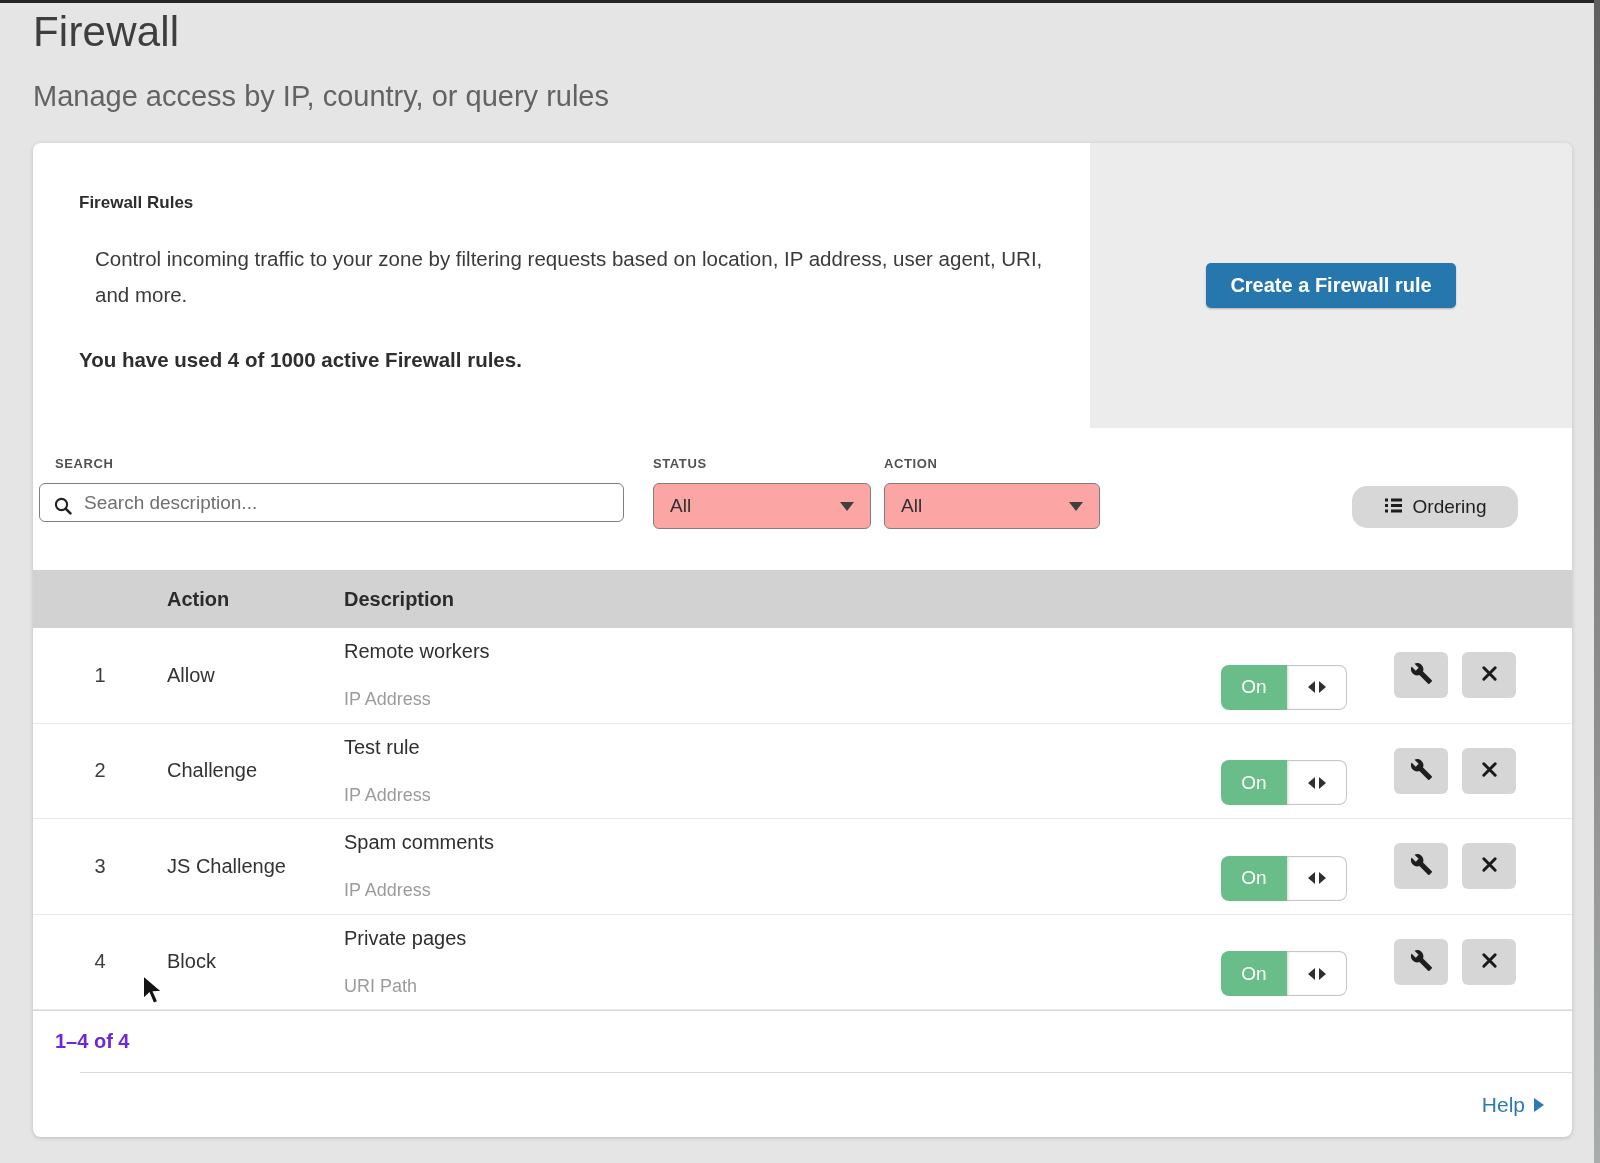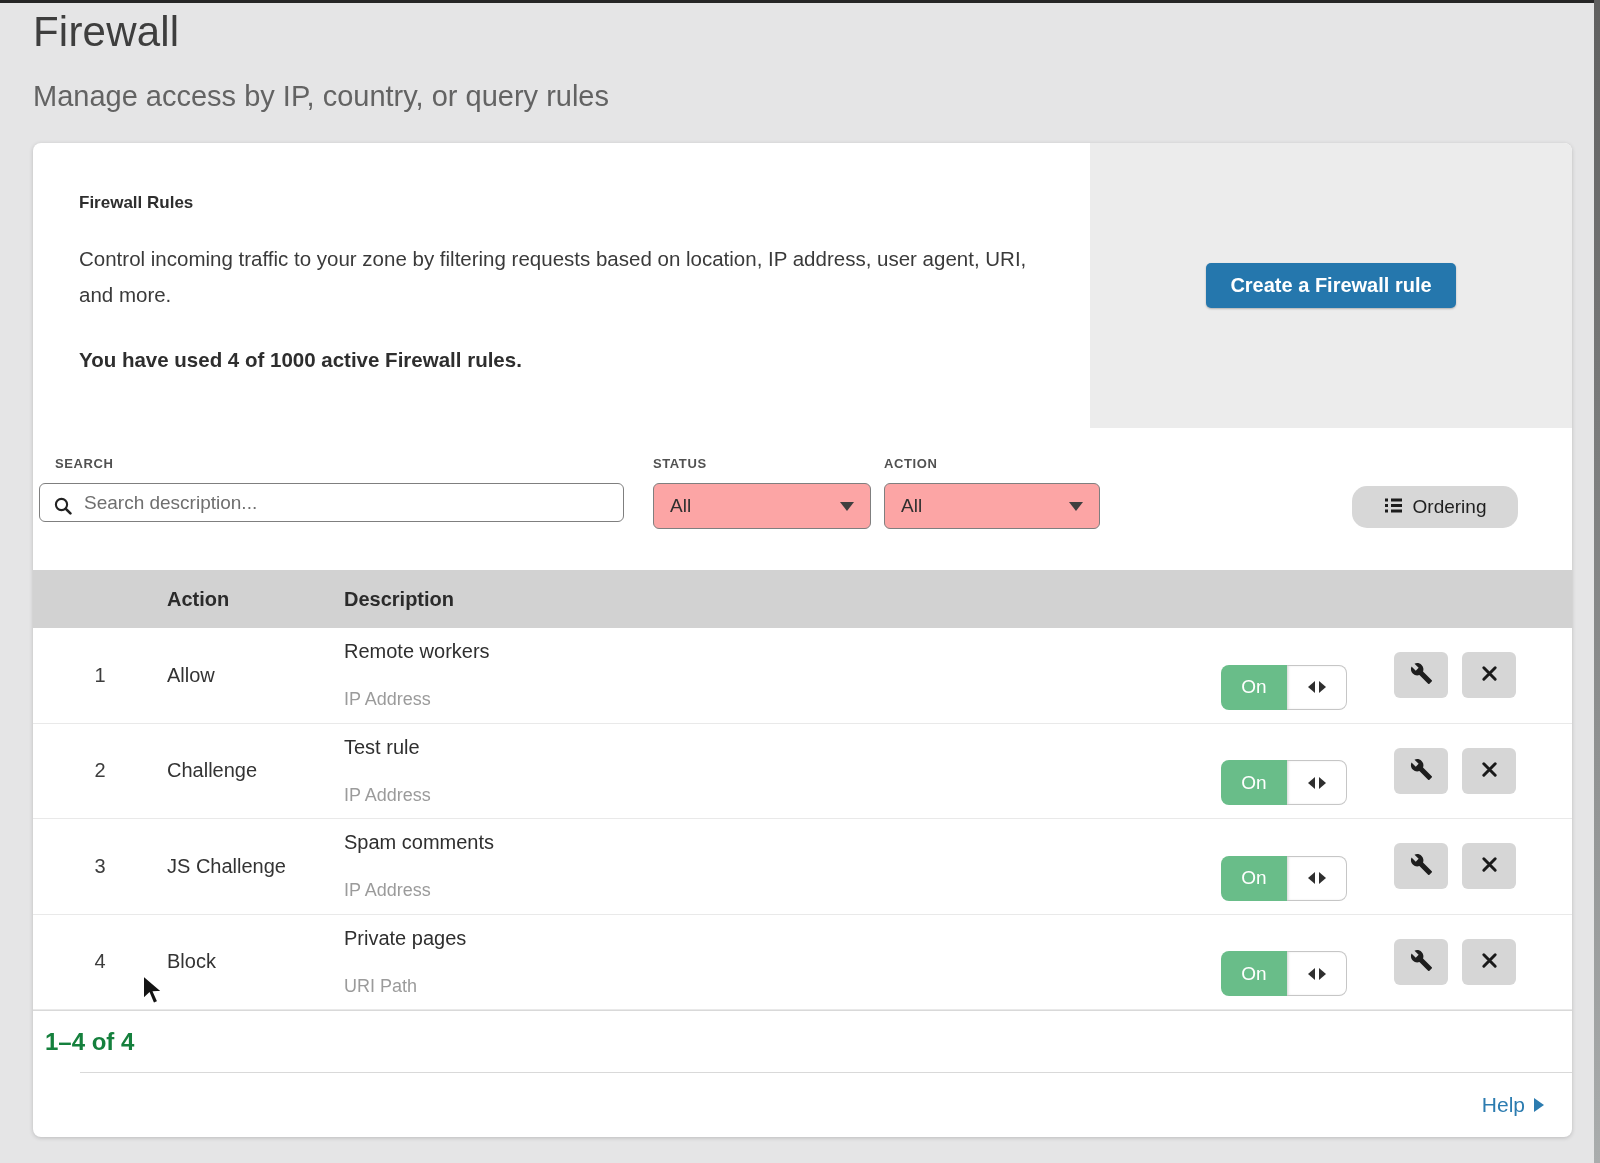--- a/index.html
+++ b/index.html
@@ -29,21 +29,21 @@
     position:absolute;top:0;right:0;width:482px;height:285px;background:#ececec;
     border-top-right-radius:8px;display:flex;align-items:center;justify-content:center;
   }
   .create-btn{
     width:250px;height:45px;background:#2577ad;color:#fff;border:none;border-radius:5px;
     font-family:inherit;font-size:20px;font-weight:600;cursor:pointer;
     box-shadow:0 1px 2px rgba(0,0,0,.25);
   }
   .hero-text{padding:50px 0 0 46px;}
   .hero-heading{font-size:17px;font-weight:700;color:#2e2e2e;margin:0 0 28px 0;}
-  .hero-desc{font-size:20.5px;line-height:36px;color:#3a3a3a;width:955px;margin:0;}
+  .hero-desc{font-size:20.5px;line-height:36px;color:#3a3a3a;width:955px;margin:16px;}
   .hero-usage{font-size:20.5px;font-weight:700;color:#2e2e2e;margin:35px 0 0 0;}
 
   
   .filters{position:relative;height:142px;flex:0 0 auto;}
   .filter-label{position:absolute;top:28px;font-size:13px;font-weight:700;color:#515151;letter-spacing:.6px;}
   .lbl-search{left:22px;} .lbl-status{left:620px;} .lbl-action{left:851px;}
   .search-wrap{position:absolute;left:6px;top:55px;width:585px;height:39px;}
   .search-wrap input{
     width:100%;height:100%;box-sizing:border-box;border:1px solid #7f7f7f;border-radius:6px;
     padding:0 14px 0 44px;font-family:inherit;font-size:19px;color:#333;background:#fff;outline:none;
@@ -91,21 +91,21 @@
   }
   .tri-l{width:0;height:0;border-top:6px solid transparent;border-bottom:6px solid transparent;border-right:7px solid #2f2f2f;}
   .tri-r{width:0;height:0;border-top:6px solid transparent;border-bottom:6px solid transparent;border-left:7px solid #2f2f2f;}
   .icon-btn{
     width:54px;height:46px;background:#d6d6d6;border:none;border-radius:6px;cursor:pointer;
     display:flex;align-items:center;justify-content:center;margin-left:14px;padding:0;
   }
 
   
   .pagination-row{height:61px;border-top:1px solid #d9d9d9;display:flex;align-items:center;flex:0 0 auto;}
-  .pagination-text{padding-left:12px;font-size:24px;font-weight:600;color:#15803d;}
+  .pagination-text{padding-left:22px;font-size:20px;font-weight:600;color:#6d28d9;}
   .help-row{height:64px;border-top:1px solid #d9d9d9;display:flex;align-items:center;justify-content:flex-end;flex:0 0 auto;margin-left:47px;}
   .help-link{display:flex;align-items:center;gap:9px;padding-right:28px;cursor:pointer;text-decoration:none;}
   .help-text{font-size:21px;color:#2c7cb0;}
   .help-arrow{width:0;height:0;border-top:7px solid transparent;border-bottom:7px solid transparent;border-left:10px solid #2c7cb0;}
 
   .mouse-cursor{position:absolute;left:140px;top:973px;z-index:50;pointer-events:none;}
 </style>
 </head>
 <body>
 

